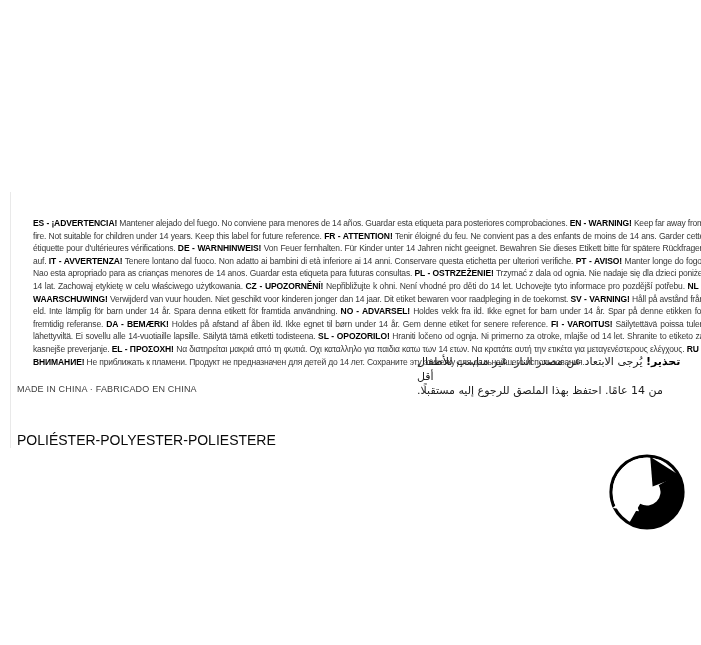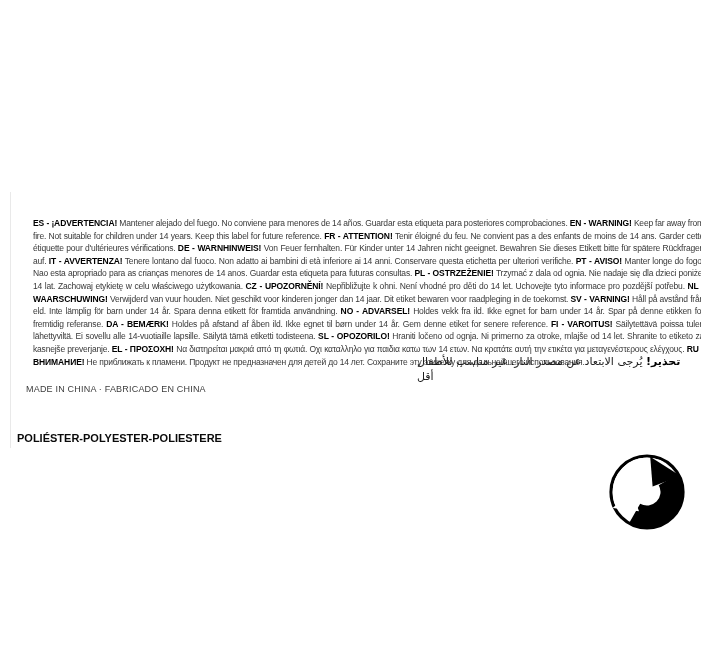--- a/index.html
+++ b/index.html
@@ -17,45 +17,46 @@
   .warning b{color:#000;letter-spacing:-0.1px;}
   .arabic{
     position:absolute;right:14px;top:355px;width:270px;
     direction:rtl;text-align:left;
     font-family:"DejaVu Sans",sans-serif;
     font-size:11px;line-height:14.5px;color:#1c1c1c;
   }
   .arabic b{color:#000;}
   .origin{
     position:absolute;left:17px;top:384px;
-    font-size:9px;letter-spacing:0.2px;color:#3c3c3c;margin-left:9px;
+    font-size:9px;letter-spacing:0.2px;color:#3c3c3c;
   }
   .company{
     position:absolute;left:17px;top:399px;
     font-size:9px;letter-spacing:-0.1px;color:#3c3c3c;
   }
   .company b{color:#000;}
   .material{
     position:absolute;left:17px;top:432px;
-    font-size:11px;font-weight:bold;letter-spacing:0;color:#0a0a0a;
+    font-size:14px;font-weight:normal;letter-spacing:0;color:#0a0a0a;
   }
   .green-dot{position:absolute;left:607px;top:452px;width:80px;height:80px;}
   .green-dot svg{display:block;width:100%;height:100%;}
 </style>
 </head>
 <body>
 
 <div class="page">
 
   <div class="edge-line"></div>
 
   <div class="warning"><b>ES - ¡ADVERTENCIA!</b> Mantener alejado del fuego. No conviene para menores de 14 años. Guardar esta etiqueta para posteriores comprobaciones. <b>EN - WARNING!</b> Keep far away from fire. Not suitable for children under 14 years. Keep this label for future reference. <b>FR - ATTENTION!</b> Tenir éloigné du feu. Ne convient pas a des enfants de moins de 14 ans. Garder cette étiquette pour d'ultérieures vérifications. <b>DE - WARNHINWEIS!</b> Von Feuer fernhalten. Für Kinder unter 14 Jahren nicht geeignet. Bewahren Sie dieses Etikett bitte für spätere Rückfragen auf. <b>IT - AVVERTENZA!</b> Tenere lontano dal fuoco. Non adatto ai bambini di età inferiore ai 14 anni. Conservare questa etichetta per ulteriori verifiche. <b>PT - AVISO!</b> Manter longe do fogo. Nao esta apropriado para as crianças menores de 14 anos. Guardar esta etiqueta para futuras consultas. <b>PL - OSTRZEŻENIE!</b> Trzymać z dala od ognia. Nie nadaje się dla dzieci poniżej 14 lat. Zachowaj etykietę w celu właściwego użytkowania. <b>CZ - UPOZORNĚNÍ!</b> Nepřibližujte k ohni. Není vhodné pro děti do 14 let. Uchovejte tyto informace pro pozdější potřebu. <b>NL - WAARSCHUWING!</b> Verwijderd van vuur houden. Niet geschikt voor kinderen jonger dan 14 jaar. Dit etiket bewaren voor raadpleging in de toekomst. <b>SV - VARNING!</b> Håll på avstånd från eld. Inte lämplig för barn under 14 år. Spara denna etikett för framtida användning. <b>NO - ADVARSEL!</b> Holdes vekk fra ild. Ikke egnet for barn under 14 år. Spar på denne etikken for fremtidig referanse. <b>DA - BEMÆRK!</b> Holdes på afstand af åben ild. Ikke egnet til børn under 14 år. Gem denne etiket for senere reference. <b>FI - VAROITUS!</b> Säilytettävä poissa tulen lähettyviltä. Ei sovellu alle 14-vuotiaille lapsille. Säilytä tämä etiketti todisteena. <b>SL - OPOZORILO!</b> Hraniti ločeno od ognja. Ni primerno za otroke, mlajše od 14 let. Shranite to etiketo za kasnejše preverjanje. <b>EL - ΠΡΟΣΟΧΗ!</b> Να διατηρείται μακριά από τη φωτιά. Οχι καταλληλο για παιδια κατω των 14 ετων. Να κρατάτε αυτή την ετικέτα για μεταγενέστερους ελέγχους. <b>RU - ВНИМАНИЕ!</b> Не приближать к пламени. Продукт не предназначен для детей до 14 лет. Сохраните эту этикетку для дальнейшего использования. </div>
 
   <div class="arabic" dir="rtl">
     <div><b>تحذير!</b> <span>يُرجى الابتعاد عن مصدر النار. غير مناسب للأطفال أقل</span></div>
+    <div>من 14 عامًا. احتفظ بهذا الملصق للرجوع إليه مستقبلًا.</div>
   </div>
 
   <div class="origin">MADE IN CHINA · FABRICADO EN CHINA</div>
 
 
   <div class="material">POLIÉSTER-POLYESTER-POLIESTERE</div>
 
   <div class="green-dot">
     <svg viewBox="0 0 100 100" xmlns="http://www.w3.org/2000/svg">
       <circle cx="50" cy="50" r="45" fill="#ffffff" stroke="#000000" stroke-width="4"></circle>

